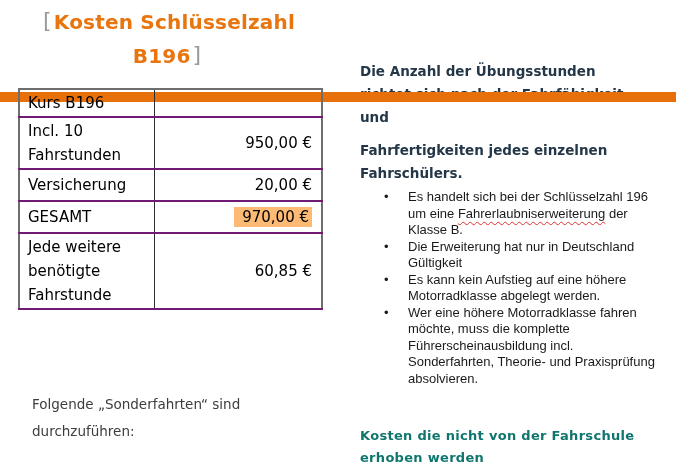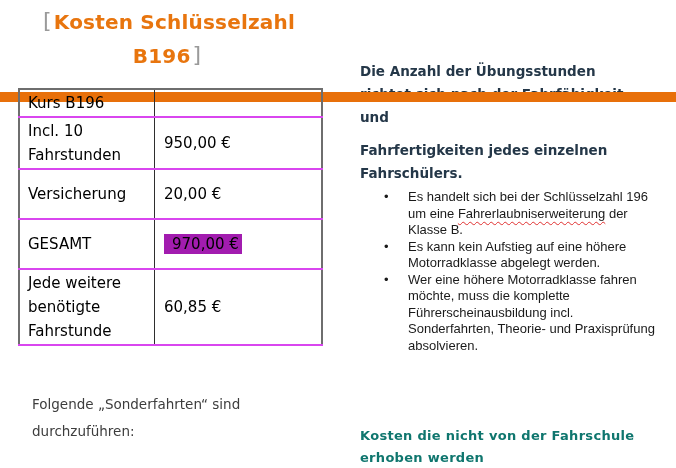--- a/index.html
+++ b/index.html
@@ -13,26 +13,26 @@
   .bracket{color:#9a9a9a;font-weight:400;font-size:22px;font-family:"DejaVu Sans",sans-serif;
            position:relative;top:-1px;padding:0 2px;}
 
   
   .orange-bar{position:absolute;left:0;top:92px;width:676px;height:10px;
               background:#e8700a;z-index:5;}
 
   
   .cost-table{position:absolute;left:18px;top:88px;z-index:6;border-collapse:collapse;
               background:transparent;font-size:15px;color:#000;table-layout:fixed;}
-  .cost-table td{border-top:2px solid #6e6e6e;border-bottom:2px solid #d946ef;
+  .cost-table td{border-top:2px solid #6e6e6e;border-bottom:2px solid #701a75;
                  vertical-align:middle;line-height:24px;background:transparent;}
   .cost-table{border:2px solid #6e6e6e;}
   td.c-label{width:118px;padding:1px 8px;border-right:1px solid #2e2e2e;}
-  td.c-value{width:148px;padding:12px 9px;text-align:left;}
-  .value-highlight{background:#a21caf;padding:1px 3px 1px 8px;}
+  td.c-value{width:148px;padding:3px 9px;text-align:right;}
+  .value-highlight{background:#fdba74;padding:1px 3px 1px 8px;}
 
   
   .legal{position:absolute;left:24px;top:313px;width:285px;z-index:2;
          font-family:"Liberation Sans",sans-serif;font-weight:bold;font-size:13px;
          color:#141414;line-height:22px;}
   .legal .lead{text-shadow:.5px 0 0 currentColor;}
   .folgende{position:absolute;left:24px;top:391px;width:245px;z-index:2;
             font-size:13.5px;color:#3d3d3d;line-height:27px;
             font-family:"DejaVu Sans",sans-serif;margin-left:8px;}
 
@@ -98,19 +98,20 @@
         <td class="c-value">60,85 €</td>
       </tr>
     </tbody>
   </table>
 
 
   <div class="folgende">Folgende „Sonderfahrten“ sind durchzuführen:</div>
 
   <ul class="bullets">
     <li><span>Es handelt sich bei der Schlüsselzahl 196 um eine </span><span class="misspelled">Fahrerlaubniserweiterung</span><span> der Klasse B.</span></li>
+    <li><span>Die Erweiterung hat nur in Deutschland Gültigkeit</span></li>
     <li><span>Es kann kein Aufstieg auf eine höhere Motorradklasse abgelegt werden.</span></li>
     <li><span>Wer eine höhere Motorradklasse fahren möchte, muss die komplette Führerscheinausbildung incl. Sonderfahrten, Theorie- und Praxisprüfung absolvieren.</span></li>
   </ul>
 
   <div class="footer-heading">Kosten die nicht von der Fahrschule erhoben werden</div>
 
 </div>
 
 </body></html>

